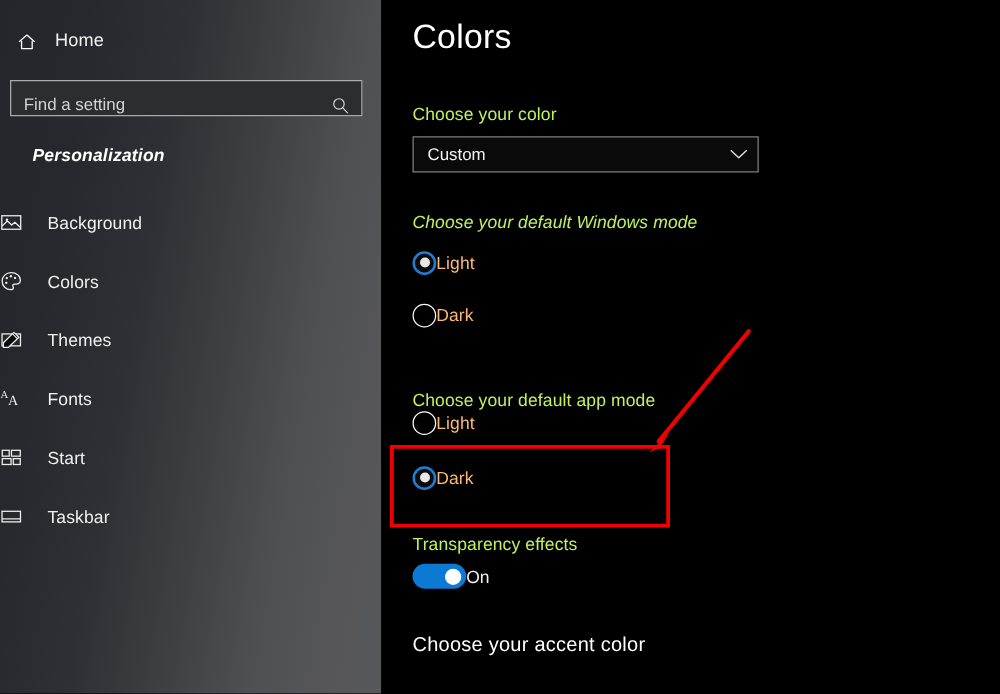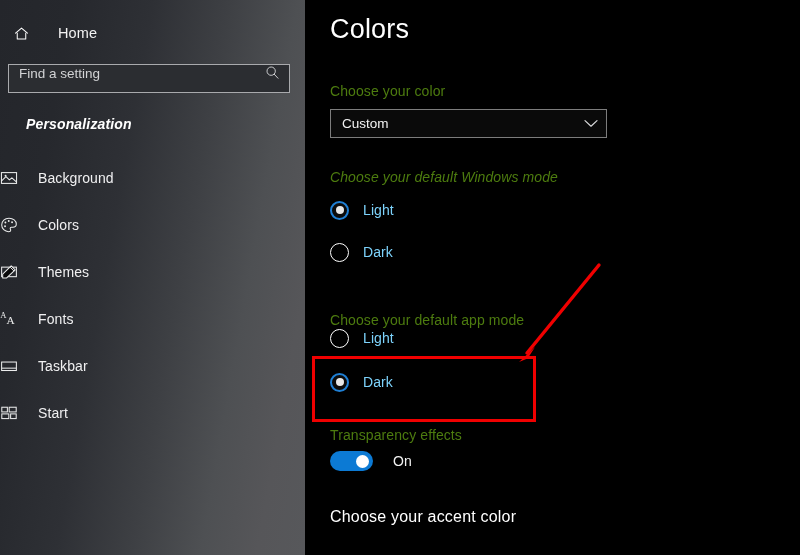--- a/index.html
+++ b/index.html
@@ -42,37 +42,37 @@
     padding-left: 8px;
     box-sizing: border-box;
   }
   .home-icon {
     width: 26px;
     display: flex;
     justify-content: center;
     align-items: center;
   }
   .home-label {
-    margin-left: 24px;
+    margin-left: 10px;
     color: #f2f2f2;
     font-size: 14.5px;
     letter-spacing: .1px;
   }
 
   .search-box {
     position: absolute;
     left: 8px;
     top: 64px;
     width: 282px;
     height: 29px;
     border: 1px solid #a9aaad;
     background: #2b2d31;
     box-sizing: border-box;
     display: flex;
-    align-items: flex-start;
+    align-items: flex-end;
   }
   .search-input {
     flex: 1;
     background: transparent;
     border: none;
     outline: none;
     color: #e9e9ea;
     font-family: "Liberation Sans", sans-serif;
     font-size: 13.5px;
     padding-left: 10px;
@@ -138,21 +138,21 @@
     position: absolute;
     left: 25px;
     top: 14px;
     color: #ffffff;
     font-size: 27px;
     font-weight: normal;
     letter-spacing: .2px;
   }
   .field-label {
     position: absolute;
-    color: #4d7c0f;
+    color: #bef264;
     font-size: 14px;
     letter-spacing: .1px;
   }
   .lbl-choose-color { left: 25px; top: 83px; }
   .lbl-windows-mode { left: 25px; top: 169px; font-style: italic; }
   .lbl-app-mode     { left: 25px; top: 312px; }
   .lbl-transparency { left: 25px; top: 427px; }
 
   .dropdown {
     position: absolute;
@@ -211,22 +211,21 @@
   .radio.checked::after {
     content: "";
     position: absolute;
     left: 50%; top: 50%;
     width: 8px; height: 8px;
     margin: -4px 0 0 -4px;
     border-radius: 50%;
     background: #e8e8e8;
   }
   .radio-label {
-    margin-left: 14px;
-    color: #7dd3fc;
+    color: #fdba74;
     font-size: 14px;
     letter-spacing: .1px;
   }
 
   .toggle-row {
     position: absolute;
     left: 25px;
     top: 451px;
     display: flex;
     align-items: center;
@@ -245,21 +244,21 @@
     position: absolute;
     right: 4px;
     top: 50%;
     margin-top: -6.5px;
     width: 13px;
     height: 13px;
     border-radius: 50%;
     background: #ffffff;
   }
   .toggle-label {
-    margin-left: 20px;
+    margin-left: 0;
     color: #f1f1f1;
     font-size: 14px;
   }
 
   .accent-heading {
     position: absolute;
     left: 25px;
     top: 508px;
     color: #ffffff;
     font-size: 16px;
@@ -359,37 +358,37 @@
             <text x="0.4" y="9.4" font-family="Liberation Serif, serif" font-size="9.5" fill="#eceded">A</text>
             <text x="7.2" y="15.4" font-family="Liberation Serif, serif" font-size="12.5" fill="#eceded">A</text>
           </svg>
         </span>
         <span class="nav-label">Fonts</span>
       </div>
 
       <div class="nav-item">
         <span class="nav-icon">
           <svg width="18" height="18" viewBox="0 0 20 20">
-            <rect x="1.8" y="5.6" width="16.4" height="9.4" fill="none" stroke="#eceded" stroke-width="1.15"></rect>
-            <line x1="1.8" y1="12.4" x2="18.2" y2="12.4" stroke="#eceded" stroke-width="1.15"></line>
-          </svg>
-        </span>
-        <span class="nav-label">Taskbar</span>
-      </div>
-
-      <div class="nav-item">
-        <span class="nav-icon">
-          <svg width="18" height="18" viewBox="0 0 20 20">
             <rect x="2" y="3.6" width="6.2" height="5.2" fill="none" stroke="#eceded" stroke-width="1.15"></rect>
             <rect x="10.2" y="3.6" width="7.8" height="5.2" fill="none" stroke="#eceded" stroke-width="1.15"></rect>
             <rect x="2" y="11" width="7.8" height="5.2" fill="none" stroke="#eceded" stroke-width="1.15"></rect>
             <rect x="11.8" y="11" width="6.2" height="5.2" fill="none" stroke="#eceded" stroke-width="1.15"></rect>
           </svg>
         </span>
         <span class="nav-label">Start</span>
+      </div>
+
+      <div class="nav-item">
+        <span class="nav-icon">
+          <svg width="18" height="18" viewBox="0 0 20 20">
+            <rect x="1.8" y="5.6" width="16.4" height="9.4" fill="none" stroke="#eceded" stroke-width="1.15"></rect>
+            <line x1="1.8" y1="12.4" x2="18.2" y2="12.4" stroke="#eceded" stroke-width="1.15"></line>
+          </svg>
+        </span>
+        <span class="nav-label">Taskbar</span>
       </div>
 
     </div>
   </div>
 
   <div class="main">
 
     <div class="page-title">Colors</div>
 
     <div class="field-label lbl-choose-color">Choose your color</div>

